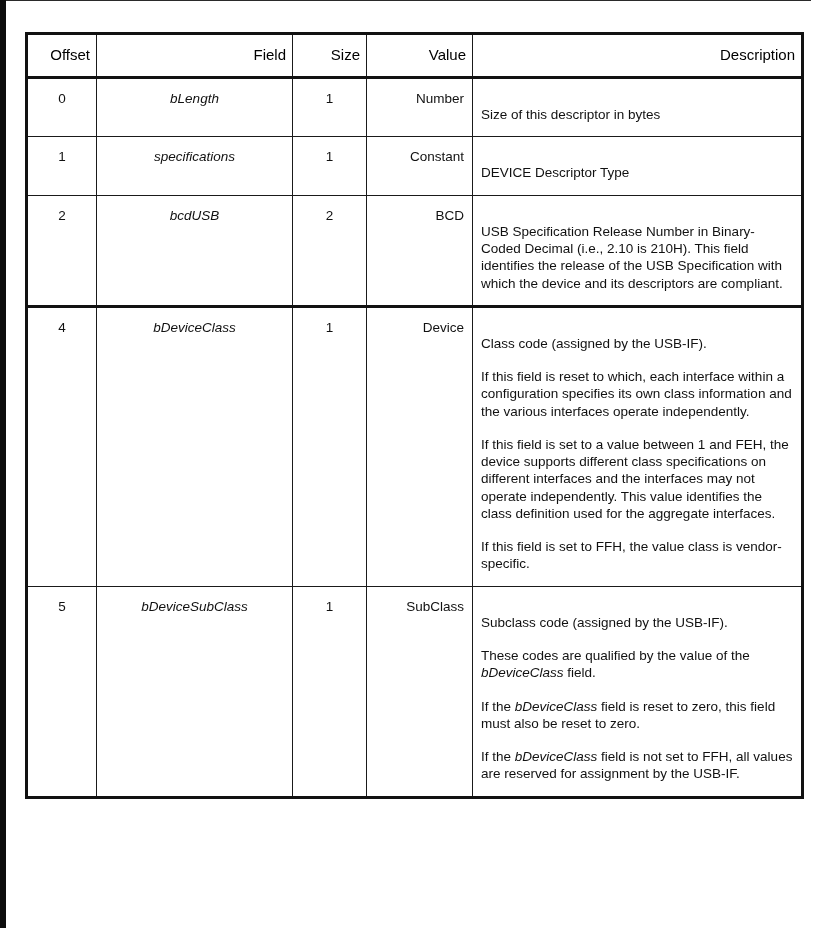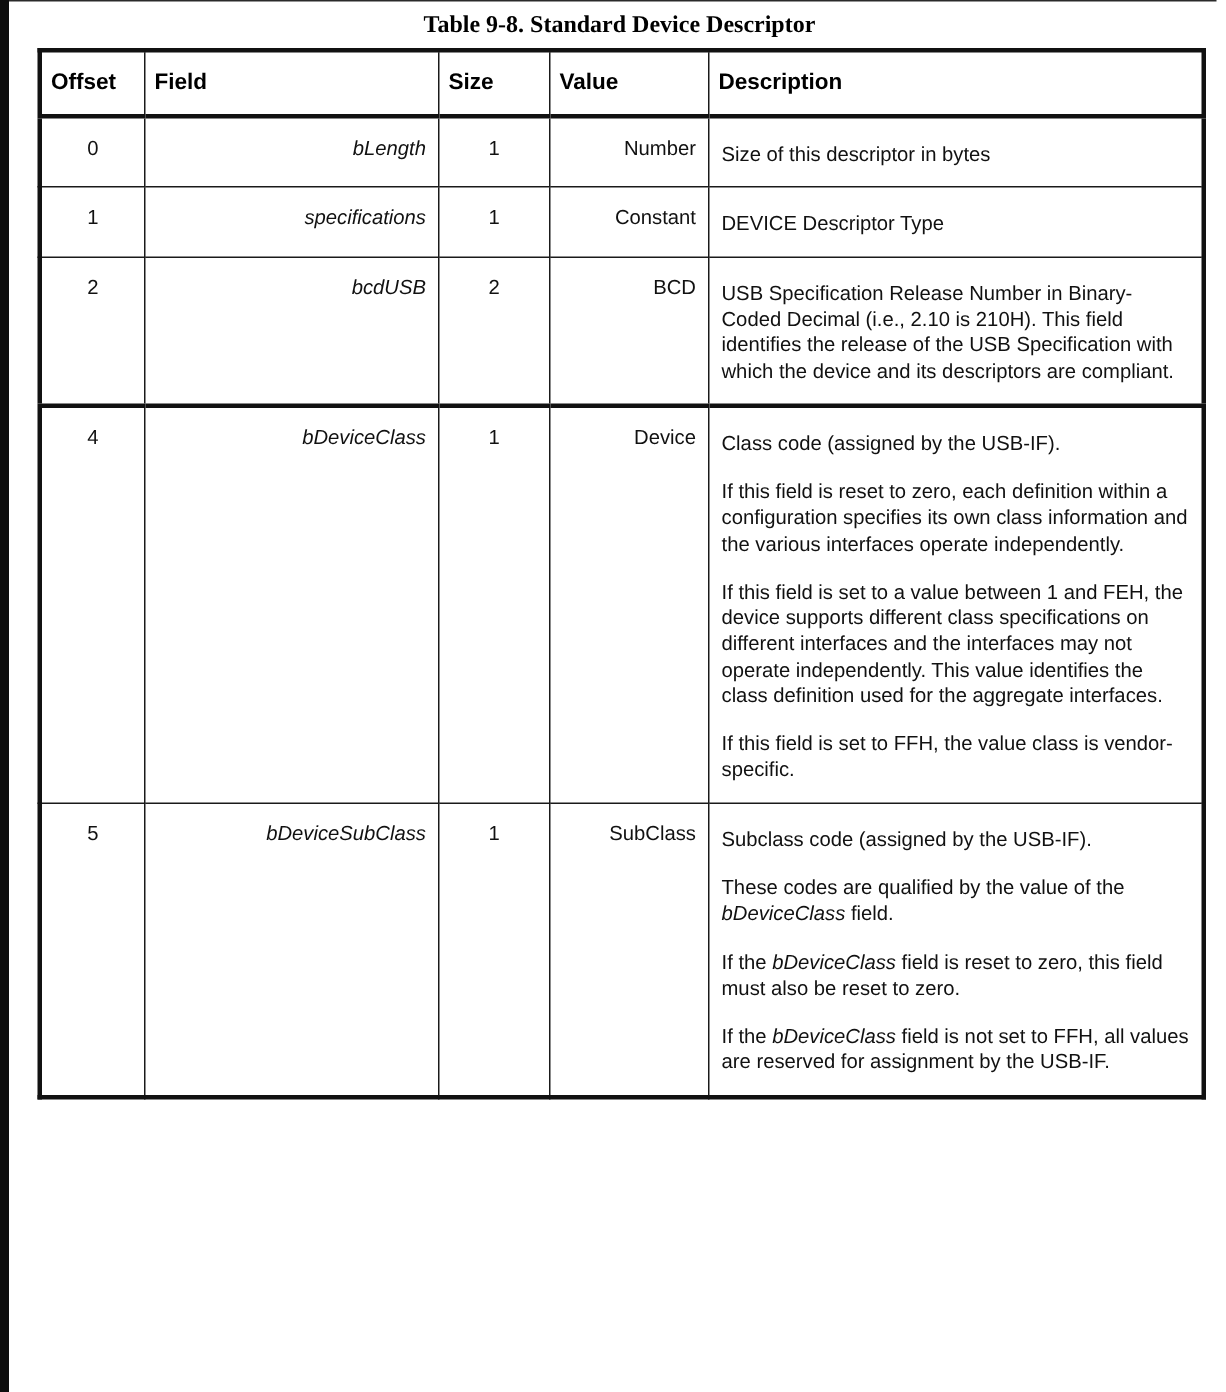--- a/index.html
+++ b/index.html
@@ -59,53 +59,52 @@
     vertical-align: top;
     font-size: 13.5px;
     line-height: 1.28;
     color: #111;
   }
   
   table.desc-table {
     border: 3px solid #111;
   }
   table.desc-table th {
-    font-weight: bold;
+    font-weight: normal;
     font-size: 15px;
-    text-align: left;
+    text-align: right;
     padding: 10px 6px 12px 6px;
     border-bottom: 3px solid #111;
     color: #000;
   }
   table.desc-table td {
     padding: 11px 8px 13px 8px;
   }
   td.col-offset { text-align: center; }
-  td.col-field  { text-align: right; font-style: italic; padding-left: 14px; }
+  td.col-field  { text-align: center; font-style: italic; padding-left: 14px; }
   td.col-size   { text-align: center; }
   td.col-value  { text-align: right; padding-left: 12px; }
   td.col-desc   { text-align: left; padding-left: 14px; padding-right: 14px; }
   td.col-desc p {
-    margin: 4px 0 15px 0;
+    margin: 16px 0 15px 0;
   }
   td.col-desc p:last-child {
     margin-bottom: 0;
   }
   tr.group-start td {
     border-top: 3px solid #111;
   }
 </style>
 </head>
 <body>
 
 <div class="page">
   <div class="scan-edge-left"></div>
   <div class="scan-edge-top"></div>
 
-  <div class="doc-title">Table 9-8.  Standard Device Descriptor</div>
 
   <table class="desc-table">
     <colgroup>
       <col style="width:70px">
       <col style="width:196px">
       <col style="width:74px">
       <col style="width:106px">
       <col style="width:330px">
     </colgroup>
     <thead>
@@ -145,21 +144,21 @@
             <p>USB Specification Release Number in Binary-Coded Decimal (i.e., 2.10 is 210H). This field identifies the release of the USB Specification with which the device and its descriptors are compliant.</p>
           </td>
         </tr>
         <tr class="group-start">
           <td class="col-offset">4</td>
           <td class="col-field">bDeviceClass</td>
           <td class="col-size">1</td>
           <td class="col-value">Device</td>
           <td class="col-desc">
             <p>Class code (assigned by the USB-IF).</p>
-            <p>If this field is reset to zero, each definition within a configuration specifies its own class information and the various interfaces operate independently.</p>
+            <p>If this field is reset to which, each interface within a configuration specifies its own class information and the various interfaces operate independently.</p>
             <p>If this field is set to a value between 1 and FEH, the device supports different class specifications on different interfaces and the interfaces may not operate independently.  This value identifies the class definition used for the aggregate interfaces.</p>
             <p>If this field is set to FFH, the value class is vendor-specific.</p>
           </td>
         </tr>
         <tr>
           <td class="col-offset">5</td>
           <td class="col-field">bDeviceSubClass</td>
           <td class="col-size">1</td>
           <td class="col-value">SubClass</td>
           <td class="col-desc">

